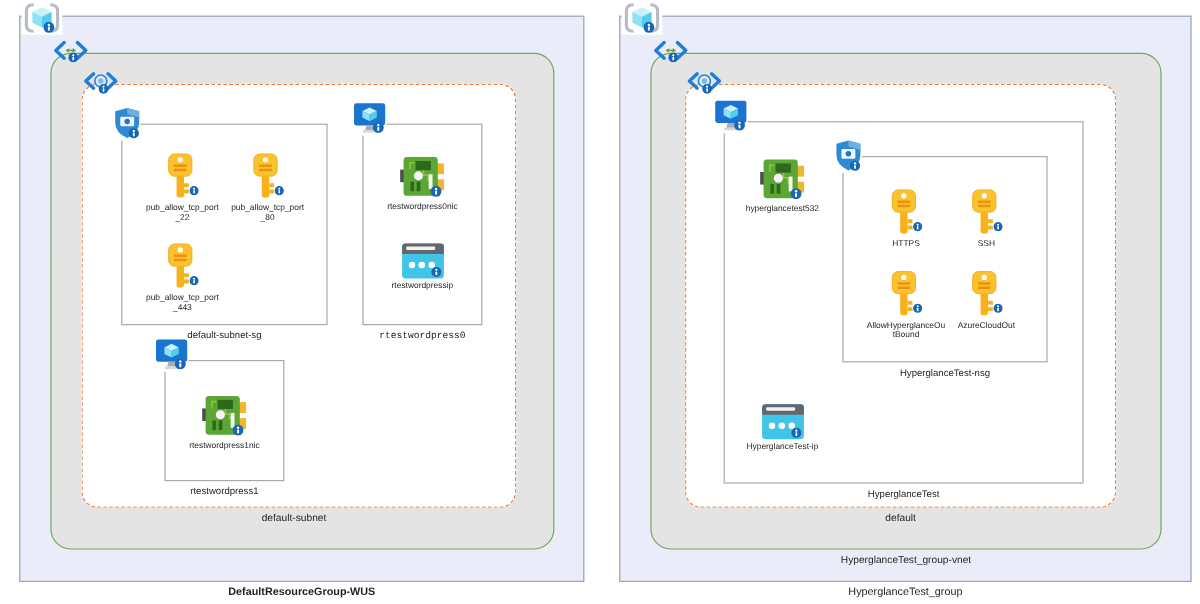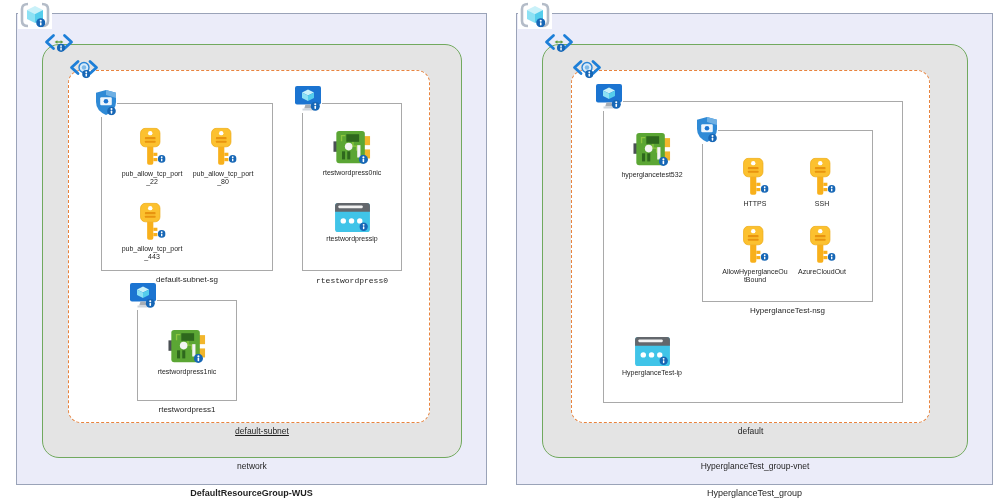--- a/index.html
+++ b/index.html
@@ -193,22 +193,21 @@
         <use href="#i-nic"></use>
       </svg>
     <div class="ilabel">
         <div class="l1">rtestwordpress1nic</div>
       </div>
   </div>
 
   <div class="lbl lbl-node" style="left:101px;top:275px;width:172px;">default-subnet-sg</div>
   <div class="lbl lbl-node" style="left:302px;top:276px;width:100px;font-family:Liberation Mono, monospace;">rtestwordpress0</div>
   <div class="lbl lbl-node" style="left:137px;top:405px;width:100px;">rtestwordpress1</div>
-  <div class="lbl lbl-subnet" style="left:81px;top:426px;width:362px;text-decoration:underline;">default-subnet</div>
-  <div class="lbl lbl-vnet" style="left:42px;top:461px;width:420px;">network</div>
+  <div class="lbl lbl-subnet" style="left:64px;top:426px;width:362px;">default-subnet</div>
   <div class="lbl lbl-group" style="left:16px;top:488px;width:471px;font-weight:bold;">DefaultResourceGroup-WUS</div>
 
   <div class="box rg-box" style="left:516px;top:13px;width:477px;height:472px;"></div>
   <div class="box vnet-box" style="left:542px;top:44px;width:426px;height:414px;"></div>
   <div class="box subnet-box" style="left:571px;top:70px;width:359px;height:353px;"></div>
 
   <div class="box node-box" style="left:603px;top:101px;width:300px;height:302px;"></div>
 
   <div class="box node-box" style="left:702px;top:130px;width:171px;height:172px;"></div>
 
@@ -277,17 +276,18 @@
   <div class="item" style="left:617px;top:336px;width:70px;">
     <svg width="37" height="31" viewBox="0 0 38 32">
         <use href="#i-ip"></use>
       </svg>
     <div class="ilabel">
         <div class="l1">HyperglanceTest-ip</div>
       </div>
   </div>
 
   <div class="lbl lbl-node" style="left:702px;top:306px;width:171px;text-align:center;">HyperglanceTest-nsg</div>
+  <div class="lbl lbl-node" style="left:603px;top:407px;width:300px;">HyperglanceTest</div>
   <div class="lbl lbl-subnet" style="left:571px;top:426px;width:359px;">default</div>
   <div class="lbl lbl-group" style="left:516px;top:488px;width:477px;">HyperglanceTest_group</div>
   <div class="lbl lbl-vnet" style="left:542px;top:461px;width:426px;">HyperglanceTest_group-vnet</div>
 
 </div>
 
 </body></html>

